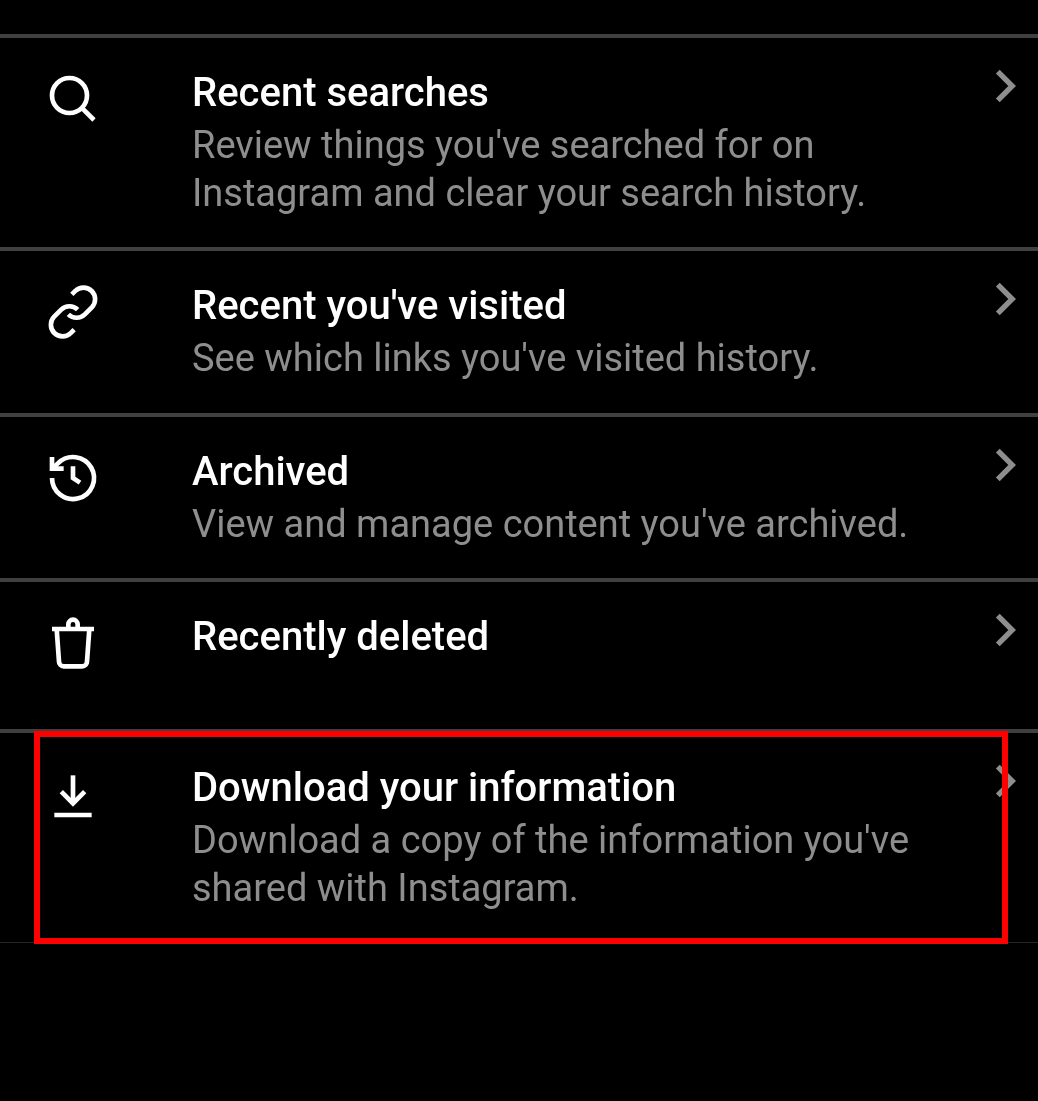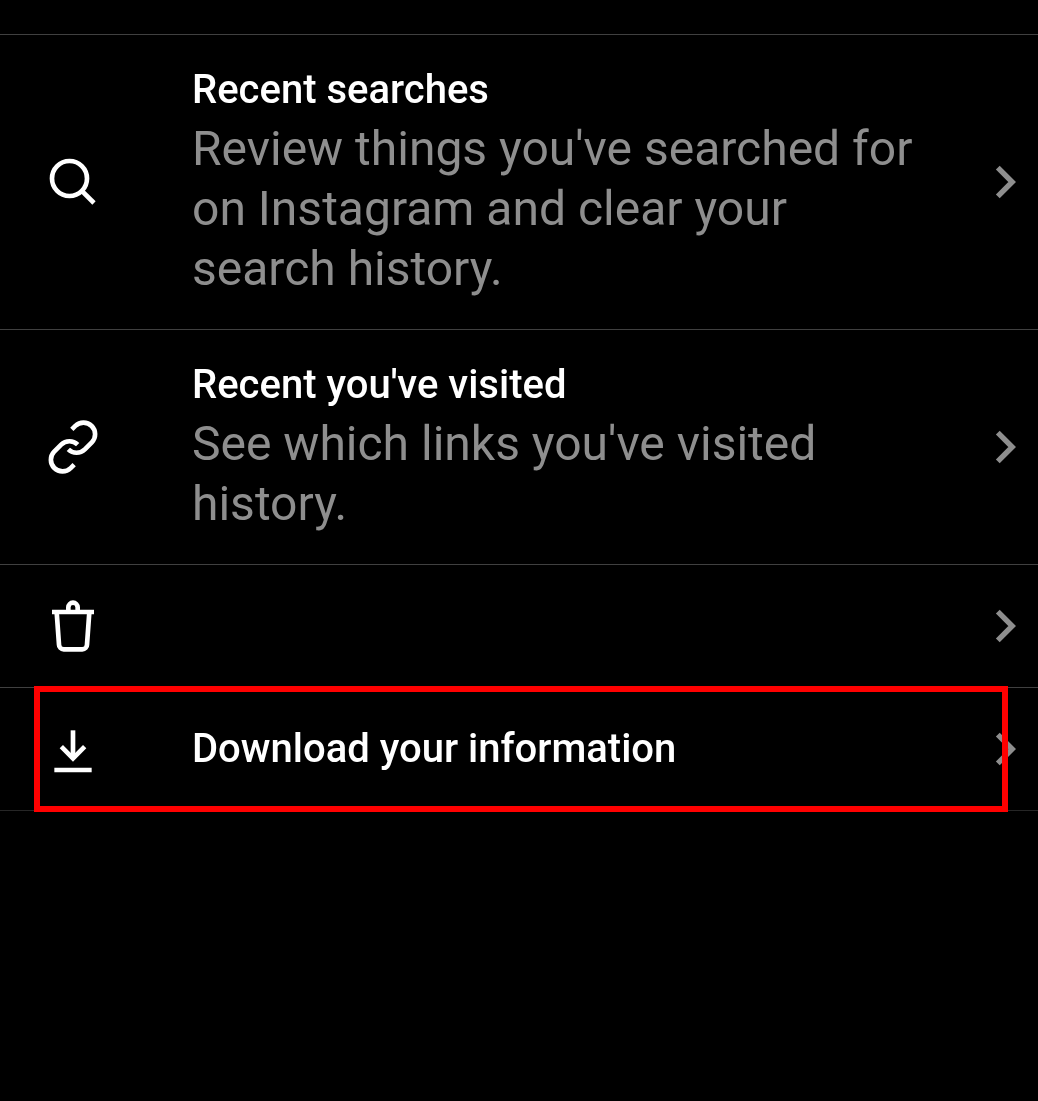--- a/index.html
+++ b/index.html
@@ -14,28 +14,29 @@
       height: 1101px;
       overflow: hidden;
     }
     .settings-list {
       display: flex;
       flex-direction: column;
       padding-top: 34px;
     }
     .list-item {
       display: flex;
-      align-items: center;
+      align-items: flex-start;
       padding: 30px 18px 30px 42px;
-      border-top: 1px solid #404040;
+      border-top: 4px solid #404040;
       cursor: pointer;
       position: relative;
     }
     .list-item:last-child {
       border-bottom: 1px solid #262626;
+      margin-top: 25px;
     }
     .icon-slot {
       width: 62px;
       height: 62px;
       display: flex;
       align-items: center;
       justify-content: center;
       flex-shrink: 0;
       margin-right: 88px;
     }
@@ -54,21 +55,21 @@
       padding-right: 60px;
     }
     .item-title {
       color: #fff;
       font-size: 40px;
       font-weight: 500;
       line-height: 1.25;
     }
     .item-subtitle {
       color: #8e8e8e;
-      font-size: 48px;
+      font-size: 38px;
       font-weight: 400;
       line-height: 1.25;
     }
     .chevron-slot {
       width: 30px;
       display: flex;
       align-items: center;
       justify-content: center;
       flex-shrink: 0;
     }
@@ -123,48 +124,68 @@
       <div class="item-title">Recent you've visited</div>
       <div class="item-subtitle">See which links you've visited history.</div>
     </div>
     <div class="chevron-slot">
       <svg viewBox="0 0 12 20">
           <polyline points="2,2 10,10 2,18"></polyline>
         </svg>
     </div>
   </div>
 
+  <div class="list-item">
+    <div class="icon-slot">
+      <svg viewBox="0 0 24 24">
+          <path d="M3 12a9 9 0 1 0 2.64-6.36L3 8"></path>
+          <polyline points="3,3 3,8 8,8"></polyline>
+          <polyline points="12,7 12,12 15,14"></polyline>
+        </svg>
+    </div>
+    <div class="text-block">
+      <div class="item-title">Archived</div>
+      <div class="item-subtitle">View and manage content you've archived.</div>
+    </div>
+    <div class="chevron-slot">
+      <svg viewBox="0 0 12 20">
+          <polyline points="2,2 10,10 2,18"></polyline>
+        </svg>
+    </div>
+  </div>
 
   <div class="list-item">
     <div class="icon-slot">
       <svg viewBox="0 0 24 24">
           <polyline points="3,6 5,6 21,6"></polyline>
           <path d="M19 6l-1 14a2 2 0 0 1-2 2H8a2 2 0 0 1-2-2L5 6"></path>
           <path d="M10 6V4a2 2 0 0 1 2-2h0a2 2 0 0 1 2 2v2"></path>
         </svg>
     </div>
     <div class="text-block">
+      <div class="item-title">Recently deleted</div>
     </div>
     <div class="chevron-slot">
       <svg viewBox="0 0 12 20">
           <polyline points="2,2 10,10 2,18"></polyline>
         </svg>
     </div>
   </div>
 
   <div class="list-item">
     <div class="icon-slot">
       <svg viewBox="0 0 24 24">
           <line x1="12" y1="4" x2="12" y2="16"></line>
           <polyline points="7,11 12,16 17,11"></polyline>
           <line x1="4" y1="21" x2="20" y2="21"></line>
         </svg>
     </div>
     <div class="text-block">
       <div class="item-title">Download your information</div>
+      <div class="item-subtitle">Download a copy of the information you've shared with Instagram.</div>
     </div>
     <div class="chevron-slot">
       <svg viewBox="0 0 12 20">
           <polyline points="2,2 10,10 2,18"></polyline>
         </svg>
     </div>
     <div class="highlight-box"></div>
   </div>
 
 </div>

